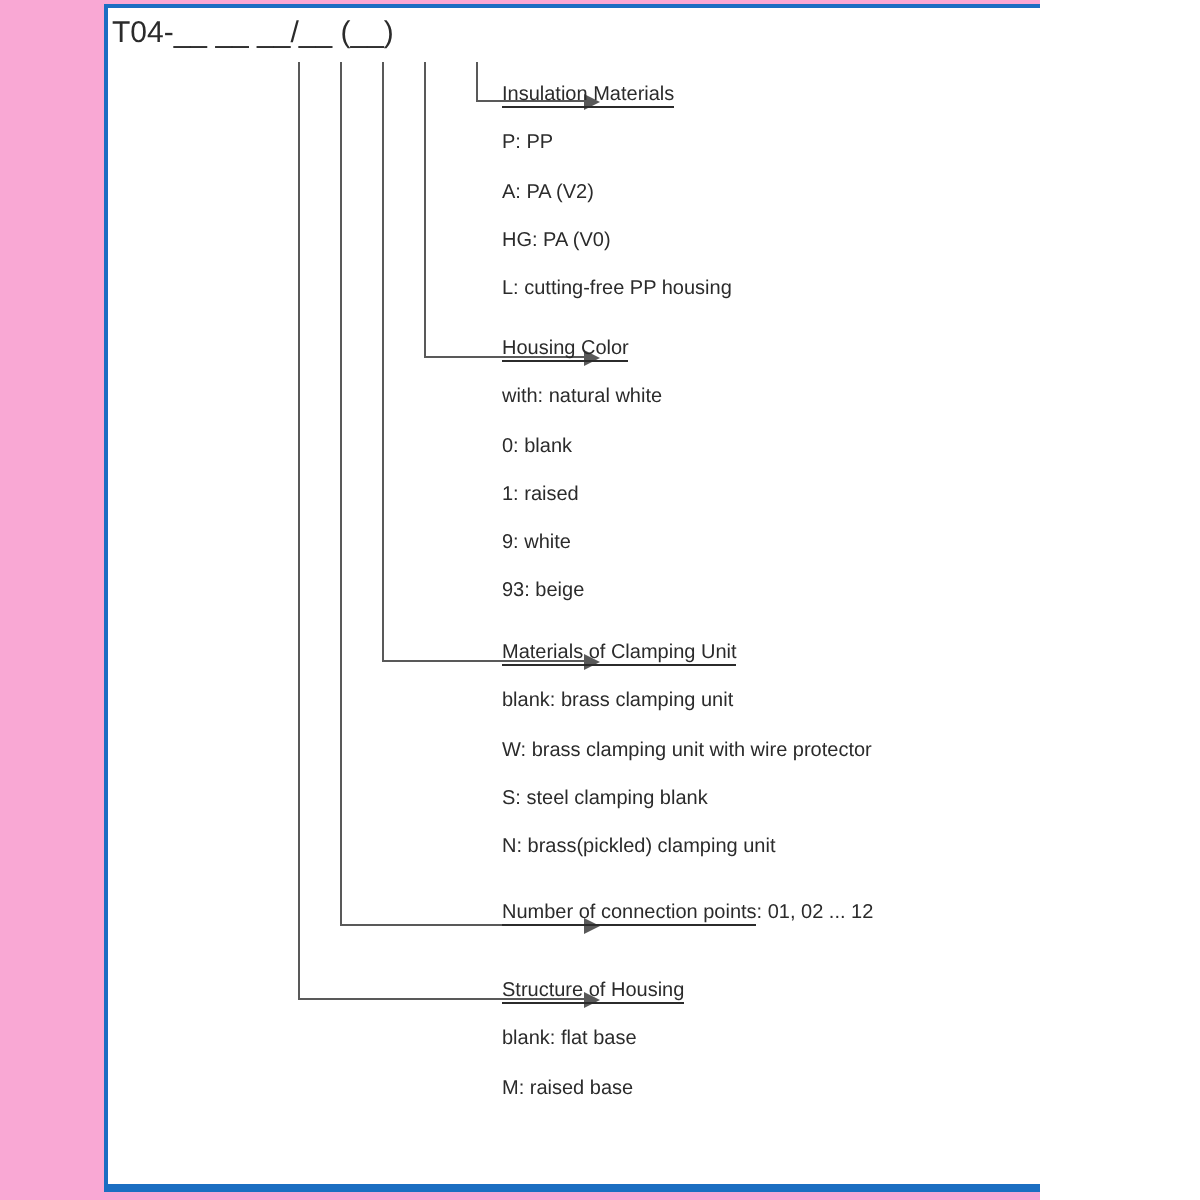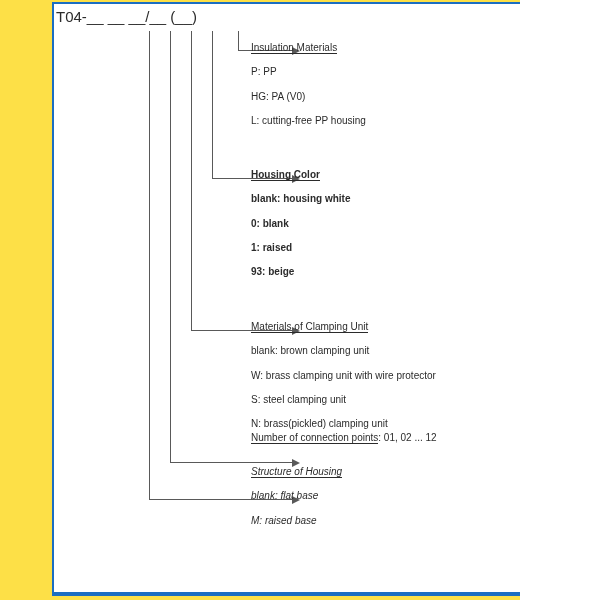--- a/index.html
+++ b/index.html
@@ -1,17 +1,17 @@
 <!DOCTYPE html>
 <html><head>
 <meta charset="utf-8">
 <style>
   html,body { margin:0; padding:0; background:#ffffff; }
   body { width:600px; height:600px; font-family:"Liberation Sans", sans-serif; }
-  .stage { position:relative; width:520px; height:600px; background:#fde047; overflow:hidden; }
+  .stage { position:relative; width:520px; height:600px; background:#f9a8d4; overflow:hidden; }
   .card {
     position:absolute; left:52px; top:2px; width:490px; height:588px;
     background:#ffffff;
     border:2px solid #1b6ec2;
     border-bottom-width:4px;
   }
   .partno {
     position:absolute; left:56px; top:8px;
     font-size:15px; color:#2b2b2b; white-space:pre; letter-spacing:0;
   }
@@ -55,42 +55,44 @@
 
     <div class="hline" style="left:95px;  top:495px; width:144px;"></div>
     <div class="arrowhead" style="left:238px; top:491.5px;"></div>
   </div>
 
   <div class="partno">T04-__ __ __/__ (__)</div>
 
   <div class="section" style="top:36px;">
     <div><span class="u">Insulation Materials</span></div>
     <div>P: PP</div>
+    <div>A: PA (V2)</div>
     <div>HG: PA (V0)</div>
     <div>L: cutting-free PP housing</div>
   </div>
 
-  <div class="section" style="top:163px;font-weight:bold;">
+  <div class="section" style="top:163px;">
     <div><span class="u">Housing Color</span></div>
-    <div>blank: housing white</div>
+    <div>with: natural white</div>
     <div>0: blank</div>
     <div>1: raised</div>
+    <div>9: white</div>
     <div>93: beige</div>
   </div>
 
   <div class="section" style="top:315px;">
     <div><span class="u">Materials of Clamping Unit</span></div>
-    <div>blank: brown clamping unit</div>
+    <div>blank: brass clamping unit</div>
     <div>W: brass clamping unit with wire protector</div>
-    <div>S: steel clamping unit</div>
+    <div>S: steel clamping blank</div>
     <div>N: brass(pickled) clamping unit</div>
   </div>
 
-  <div class="section" style="top:426px;">
+  <div class="section" style="top:445px;">
     <div><span class="u">Number of connection points</span><span>: 01, 02 ... 12</span></div>
   </div>
 
-  <div class="section" style="top:460px;font-style:italic;">
+  <div class="section" style="top:484px;">
     <div><span class="u">Structure of Housing</span></div>
     <div>blank: flat base</div>
     <div>M: raised base</div>
   </div>
 </div>
 
 </body></html>

